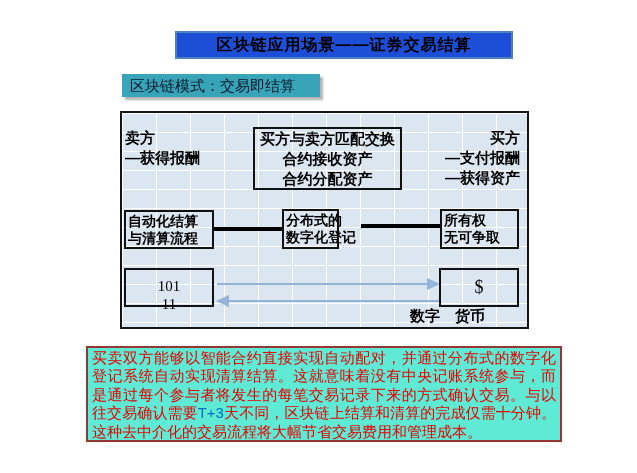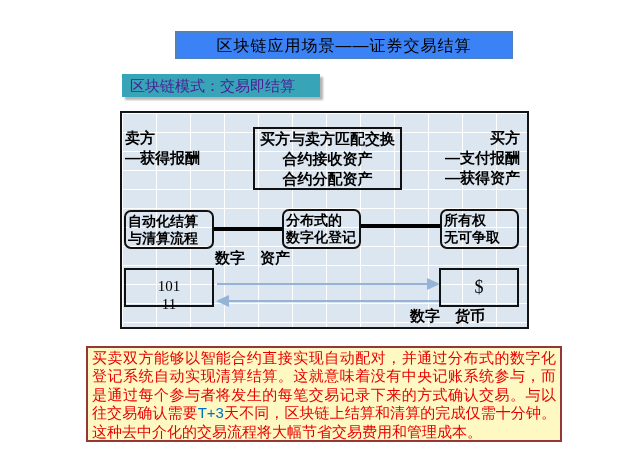--- a/index.html
+++ b/index.html
@@ -4,66 +4,66 @@
 <style>
   html,body{margin:0;padding:0;background:#fff;}
   .stage{
     position:relative;width:637px;height:473px;background:#fff;overflow:hidden;
     font-family:"Liberation Sans",sans-serif;color:#000;
   }
   
   .title-box{
     position:absolute;left:175px;top:31px;width:338px;height:28px;
     border:2px solid #4f81bd;box-sizing:border-box;
-    display:flex;align-items:flex-end;justify-content:center;
-    font-size:16px;font-weight:normal;letter-spacing:1px;background:#3b82f6;
+    display:flex;align-items:center;justify-content:center;
+    font-size:16px;font-weight:bold;letter-spacing:1px;background:#1d4ed8;
   }
   
   .mode-label{
     position:absolute;left:122px;top:74px;width:198px;height:23px;
-    box-sizing:border-box;background:#38a4b8;color:#4c1d95;
+    box-sizing:border-box;background:#38a4b8;color:#0f172a;
     font-size:15px;line-height:23px;padding-left:8px;
     box-shadow:3px 3px 2px #b4b4b4;
   }
   
   .panel{
     position:absolute;left:120px;top:111px;width:409px;height:218px;
     box-sizing:border-box;border:2px solid #141414;background-color:#dce6f1;
     background-image:
       repeating-linear-gradient(to right,#ffffff 0 1px,transparent 1px 34px),
       repeating-linear-gradient(to bottom,#ffffff 0 1px,transparent 1px 19px);
   }
   .blk{position:absolute;font-size:15px;font-weight:bold;line-height:20px;white-space:nowrap;}
   .box{position:absolute;border:2px solid #111;box-sizing:border-box;}
   .exchange{left:131px;top:14px;width:149px;height:63px;text-align:center;
     font-size:15px;font-weight:bold;line-height:20px;padding-top:0;}
-  .smallbox{font-size:14px;font-weight:bold;line-height:17px;padding:1px 2px;white-space:nowrap;border-radius:7px;}
+  .smallbox{font-size:14px;font-weight:bold;line-height:17px;padding:1px 2px;white-space:nowrap;}
   .settlement{left:2px;top:97px;width:90px;height:39px;}
-  .ledger{left:160px;top:96px;width:79px;height:40px;}
+  .ledger{left:160px;top:96px;width:57px;height:40px;}
   .ownership{left:318px;top:96px;width:79px;height:40px;}
   .connector{position:absolute;height:4px;background:#000;}
   .c1{left:92px;top:114px;width:68px;}
   .c2{left:239px;top:111px;width:79px;}
   .cell-label{position:absolute;font-size:15px;font-weight:bold;white-space:nowrap;}
   .asset-label{left:93px;top:136px;}
   .currency-label{left:240px;top:194px;margin-left:48px;}
   .values{left:2px;top:155px;width:90px;height:39px;text-align:center;
     font-family:"Liberation Serif",serif;font-size:15px;line-height:18px;padding-top:7px;}
   .currency{left:317px;top:155px;width:80px;height:39px;text-align:center;
     font-family:"Liberation Serif",serif;font-size:18px;line-height:35px;}
   .arrow-line{position:absolute;height:2px;background:#95b3d7;}
   .al-top{left:95px;top:170px;width:212px;}
   .al-bottom{left:106px;top:187px;width:211px;}
   .arrow-head{position:absolute;width:0;height:0;border-top:6px solid transparent;border-bottom:6px solid transparent;}
   .ah-right{left:305px;top:165px;border-left:13px solid #95b3d7;}
   .ah-left{left:94px;top:182px;border-right:13px solid #95b3d7;}
   
   .note{
     position:absolute;left:86px;top:346px;width:476px;height:96px;
-    box-sizing:border-box;border:2px solid #953735;background:#fef9c3;
+    box-sizing:border-box;border:2px solid #953735;background:#5eead4;
     color:#e80000;font-size:15px;line-height:18.4px;padding:1px 4px 0 4px;
     text-align:justify;
   }
   .note .hl{color:#0070c0;}
 </style>
 </head>
 <body>
 
 <div class="stage">
 
@@ -106,21 +106,20 @@
       <div>数字化登记</div>
     </div>
 
     <div class="connector c2"></div>
 
     <div class="box smallbox ownership">
       <div>所有权</div>
       <div>无可争取</div>
     </div>
 
-    <div class="cell-label asset-label">数字　资产</div>
 
     <div class="box values">
       <div>101</div>
       <div>11</div>
     </div>
 
     <div class="arrow-line al-top"></div>
     <div class="arrow-head ah-right"></div>
 
     <div class="arrow-line al-bottom"></div>

